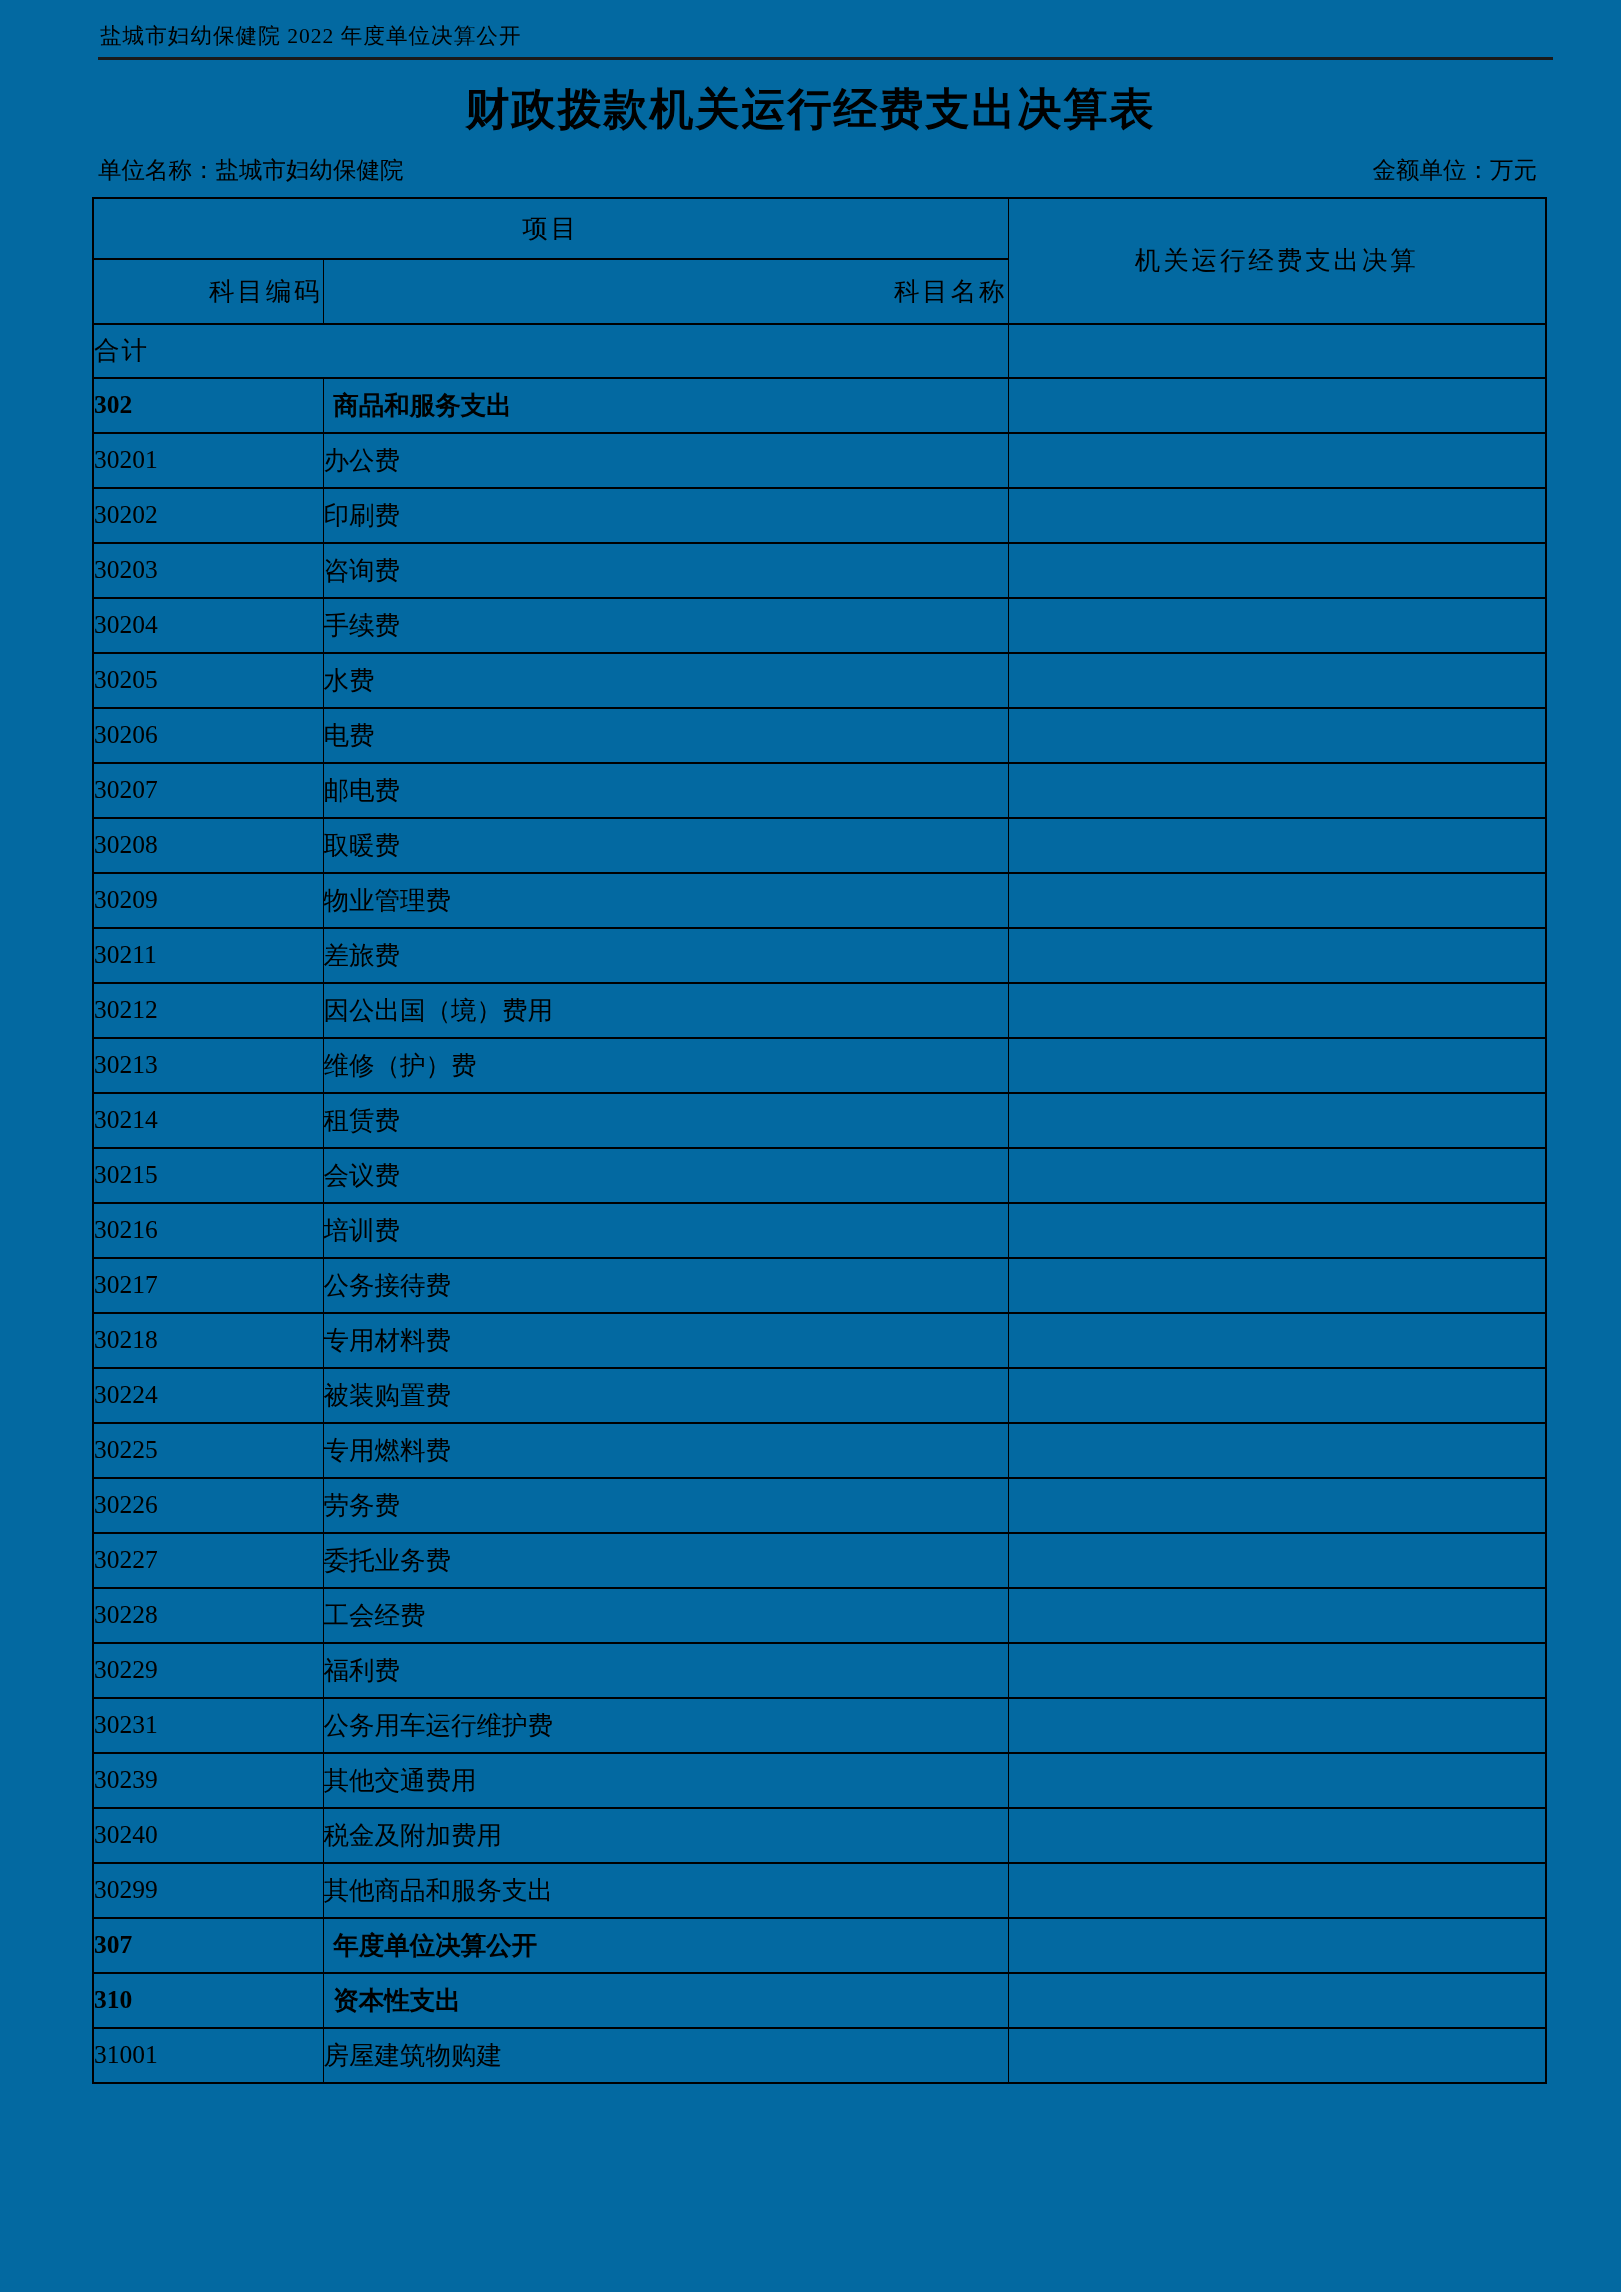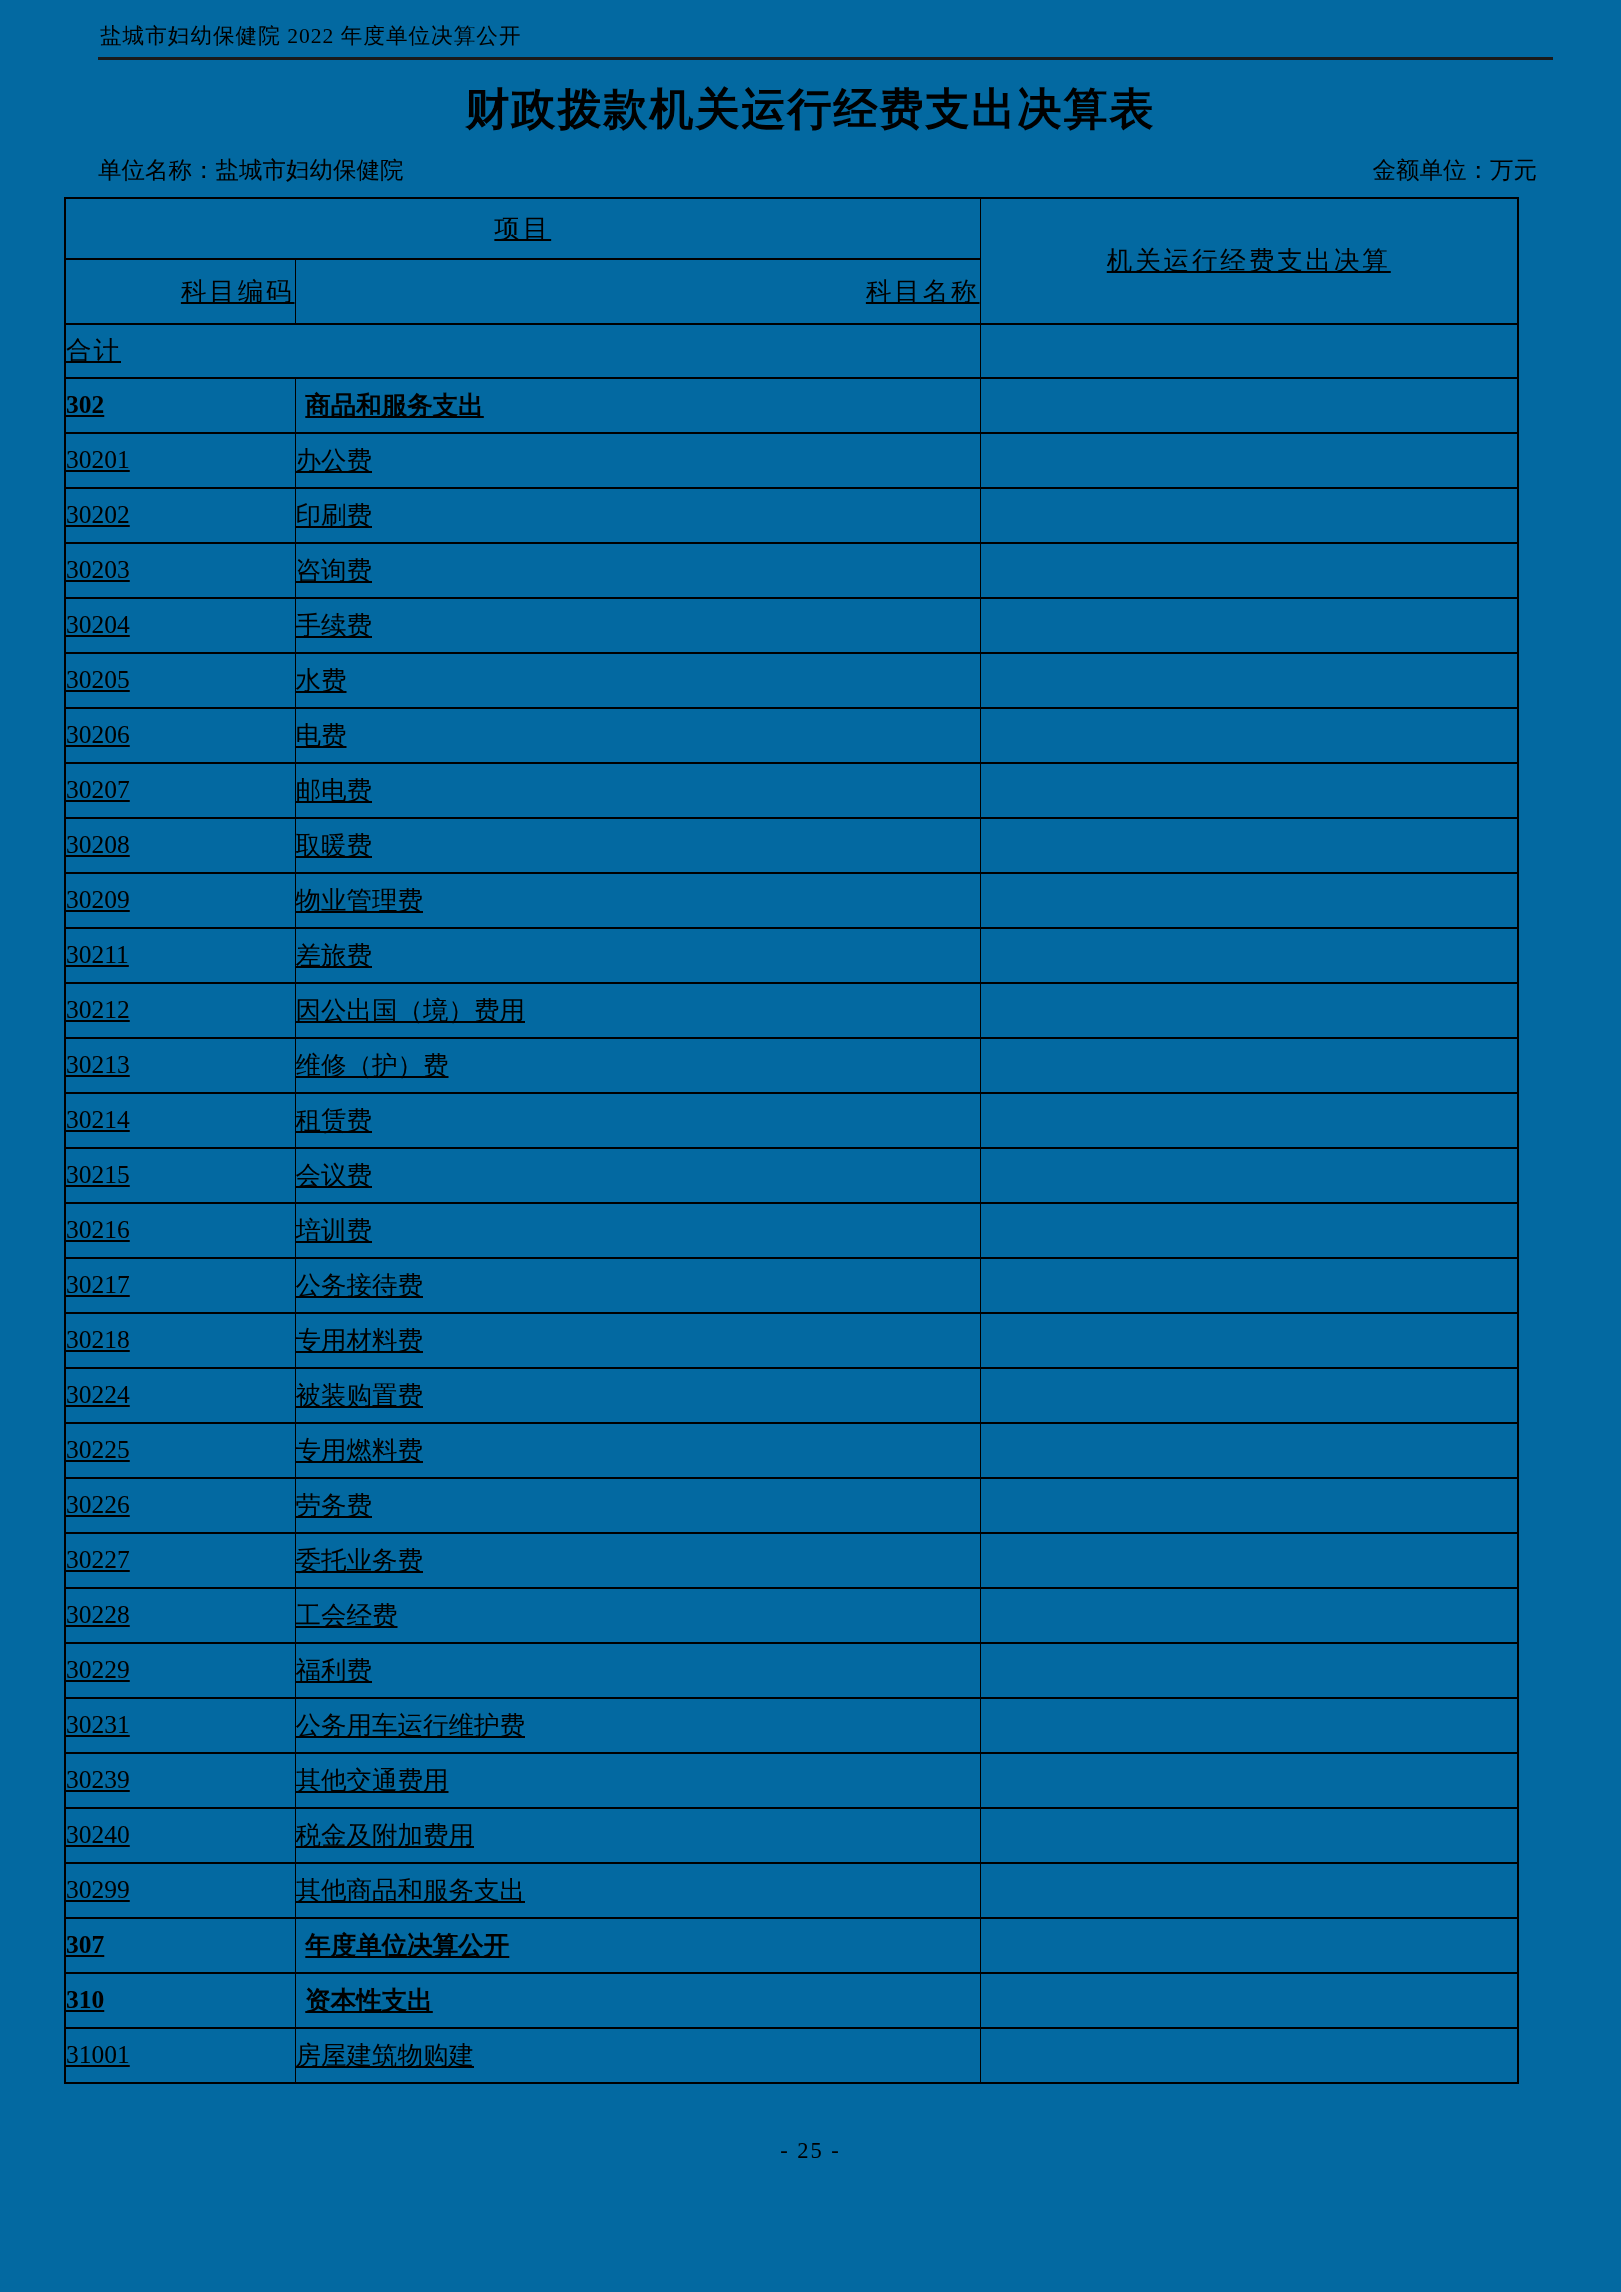--- a/index.html
+++ b/index.html
@@ -47,24 +47,23 @@
   .meta-row {
     display: flex;
     justify-content: space-between;
     margin: 17.6px 84px 0 98px;
     font-size: 23.5px;
     line-height: 31px;
   }
   table.fin-table {
     border-collapse: collapse;
     table-layout: fixed;
-    margin-left: 64px;
+    margin-left: 92px;
     margin-top: 10.8px;
     width: 1454px;
-    text-decoration: underline;
   }
   table.fin-table { border: 2.9px solid #000; }
   .fin-table td {
     border-top: 2px solid #000;
     border-bottom: 2px solid #000;
     border-left: 1px solid #000;
     border-right: 1px solid #000;
     font-size: 25.5px;
     vertical-align: middle;
     text-align: left;
@@ -279,16 +278,15 @@
     <td class="value-cell"></td>
   </tr>
         <tr class="data-row">
     <td class="code-cell">31001</td>
     <td class="name-cell">房屋建筑物购建</td>
     <td class="value-cell"></td>
   </tr>
       </tbody>
   </table>
 
-  <div class="page-number">- 25 -</div>
 
 </div>
 
 
 </body></html>

